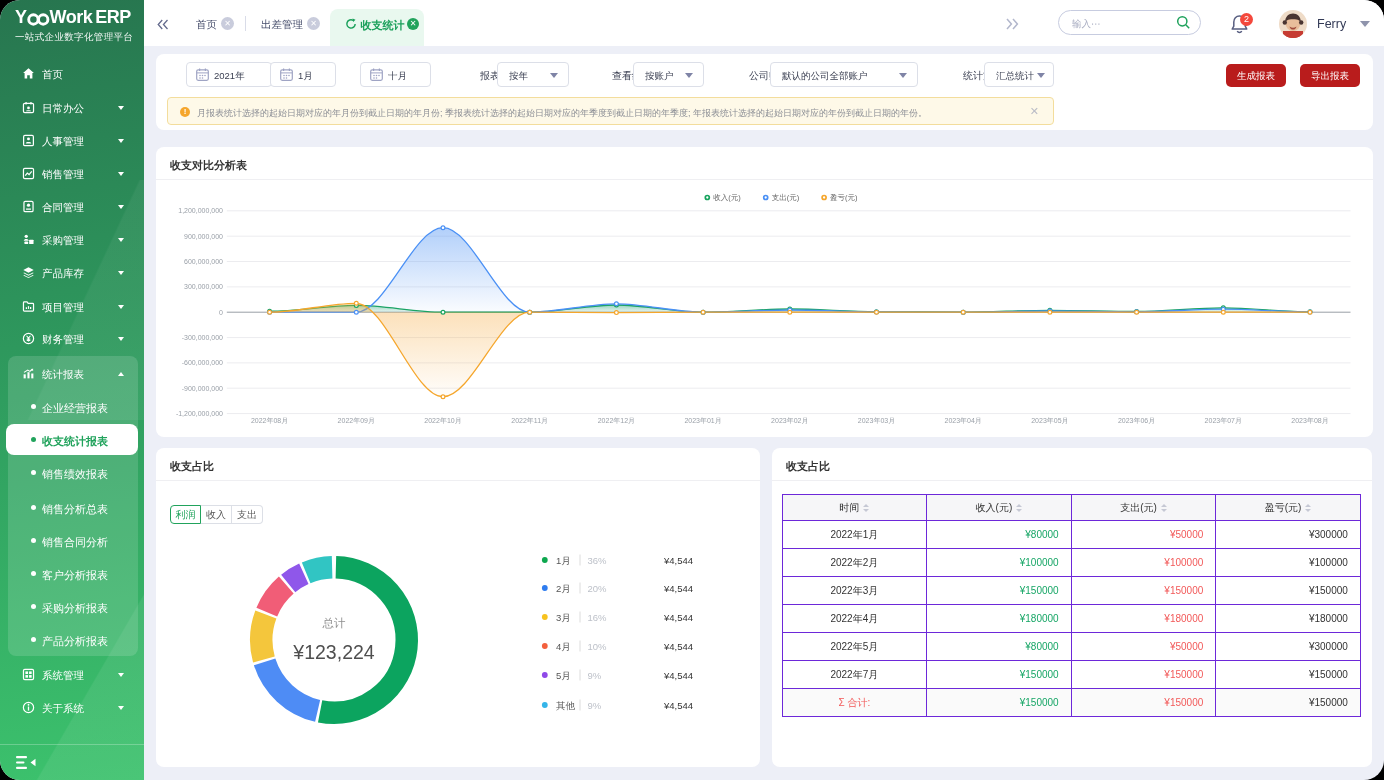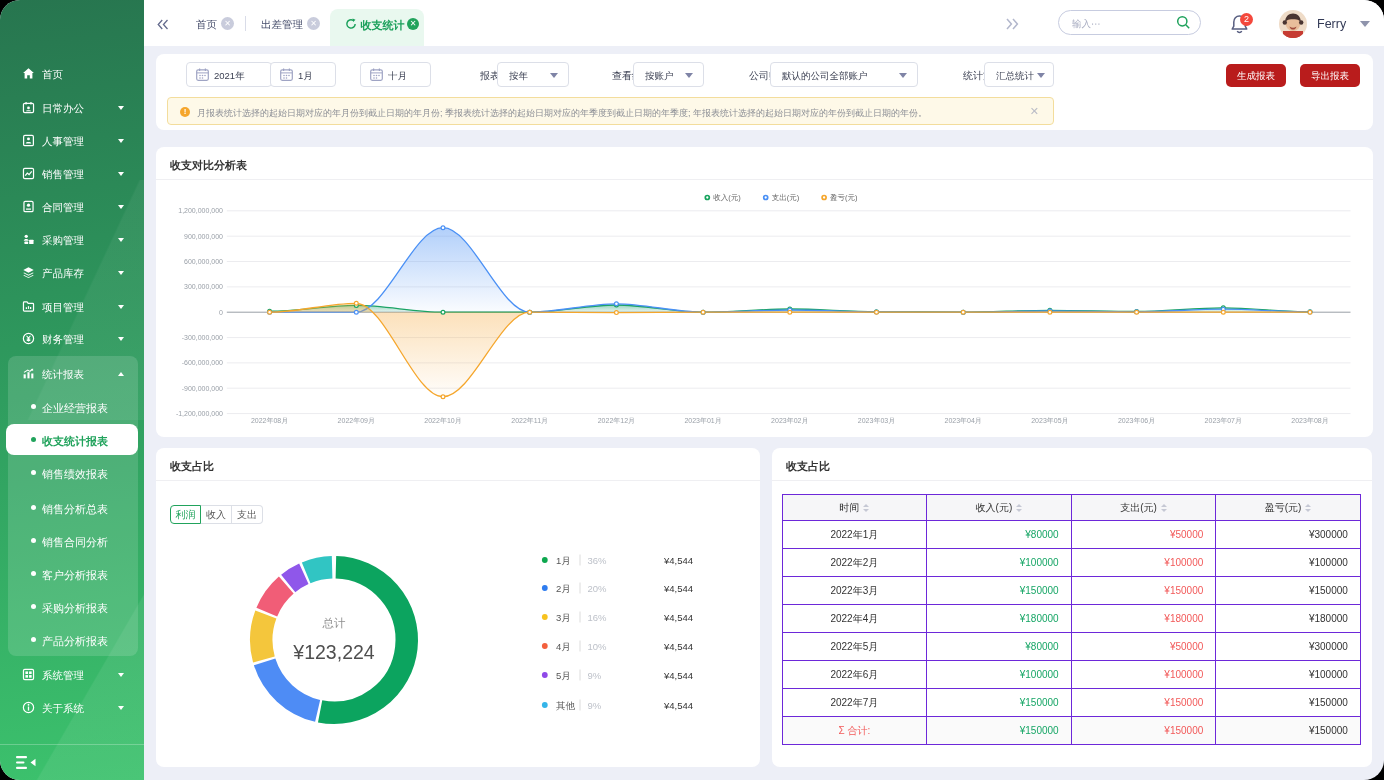--- a/index.html
+++ b/index.html
@@ -62,20 +62,27 @@
 .sorter i{display:block;width:0;height:0;border-left:3.2px solid transparent;border-right:3.2px solid transparent;}
 .sorter .up{border-bottom:3.8px solid #C5C8D4;margin-bottom:1.6px;}
 .sorter .dn{border-top:3.8px solid #C5C8D4;}
 </style>
 </head>
 <body>
 <div class="app">
 <div class="sidebar">
       <div class="streak1"></div>
       <div class="streak2"></div>
+      <div class="logo">
+ <div class="l1">Y<svg width="23" height="13" viewBox="0 0 23 13" style="margin:3px -0.5px 0 0.5px;">
+            <circle cx="6.4" cy="6.5" r="4.7" fill="none" stroke="#fff" stroke-width="2.9"></circle>
+            <circle cx="16.2" cy="6.5" r="4.7" fill="none" stroke="#fff" stroke-width="2.9"></circle>
+          </svg>Work ERP</div>
+ <div class="l2">一站式企业数字化管理平台</div>
+</div>
       <div class="mi" style="top:63px;">
         <div class="ic"><svg width="13" height="13" viewBox="0 0 16 16">
             <path d="M8 1.6 L14.6 7.4 H12.8 V14 H9.6 V10 H6.4 V14 H3.2 V7.4 H1.4 Z" fill="#fff"></path>
           </svg></div>
         <div class="tx">首页</div>
       </div>
       <div class="mi" style="top:97px;">
         <div class="ic"><svg width="13" height="13" viewBox="0 0 16 16">
             <rect x="1.8" y="2.8" width="12.4" height="11.4" rx="1.6" fill="none" stroke="#fff" stroke-width="1.5"></rect>
             <line x1="5" y1="1.2" x2="5" y2="4.2" stroke="#fff" stroke-width="1.5"></line>
@@ -541,26 +548,20 @@
             <td class="r rd">¥180000</td>
             <td class="r">¥180000</td>
           </tr>
           <tr>
             <td>2022年5月</td>
             <td class="r g">¥80000</td>
             <td class="r rd">¥50000</td>
             <td class="r">¥300000</td>
           </tr>
           <tr>
-            <td>2022年6月</td>
-            <td class="r g">¥100000</td>
-            <td class="r rd">¥100000</td>
-            <td class="r">¥100000</td>
-          </tr>
-          <tr>
             <td>2022年7月</td>
             <td class="r g">¥150000</td>
             <td class="r rd">¥150000</td>
             <td class="r">¥150000</td>
           </tr>
           <tr style="background:#FAFAFA;">
             <td class="rd">Σ 合计:</td>
             <td class="r g">¥150000</td>
             <td class="r rd">¥150000</td>
             <td class="r">¥150000</td>

